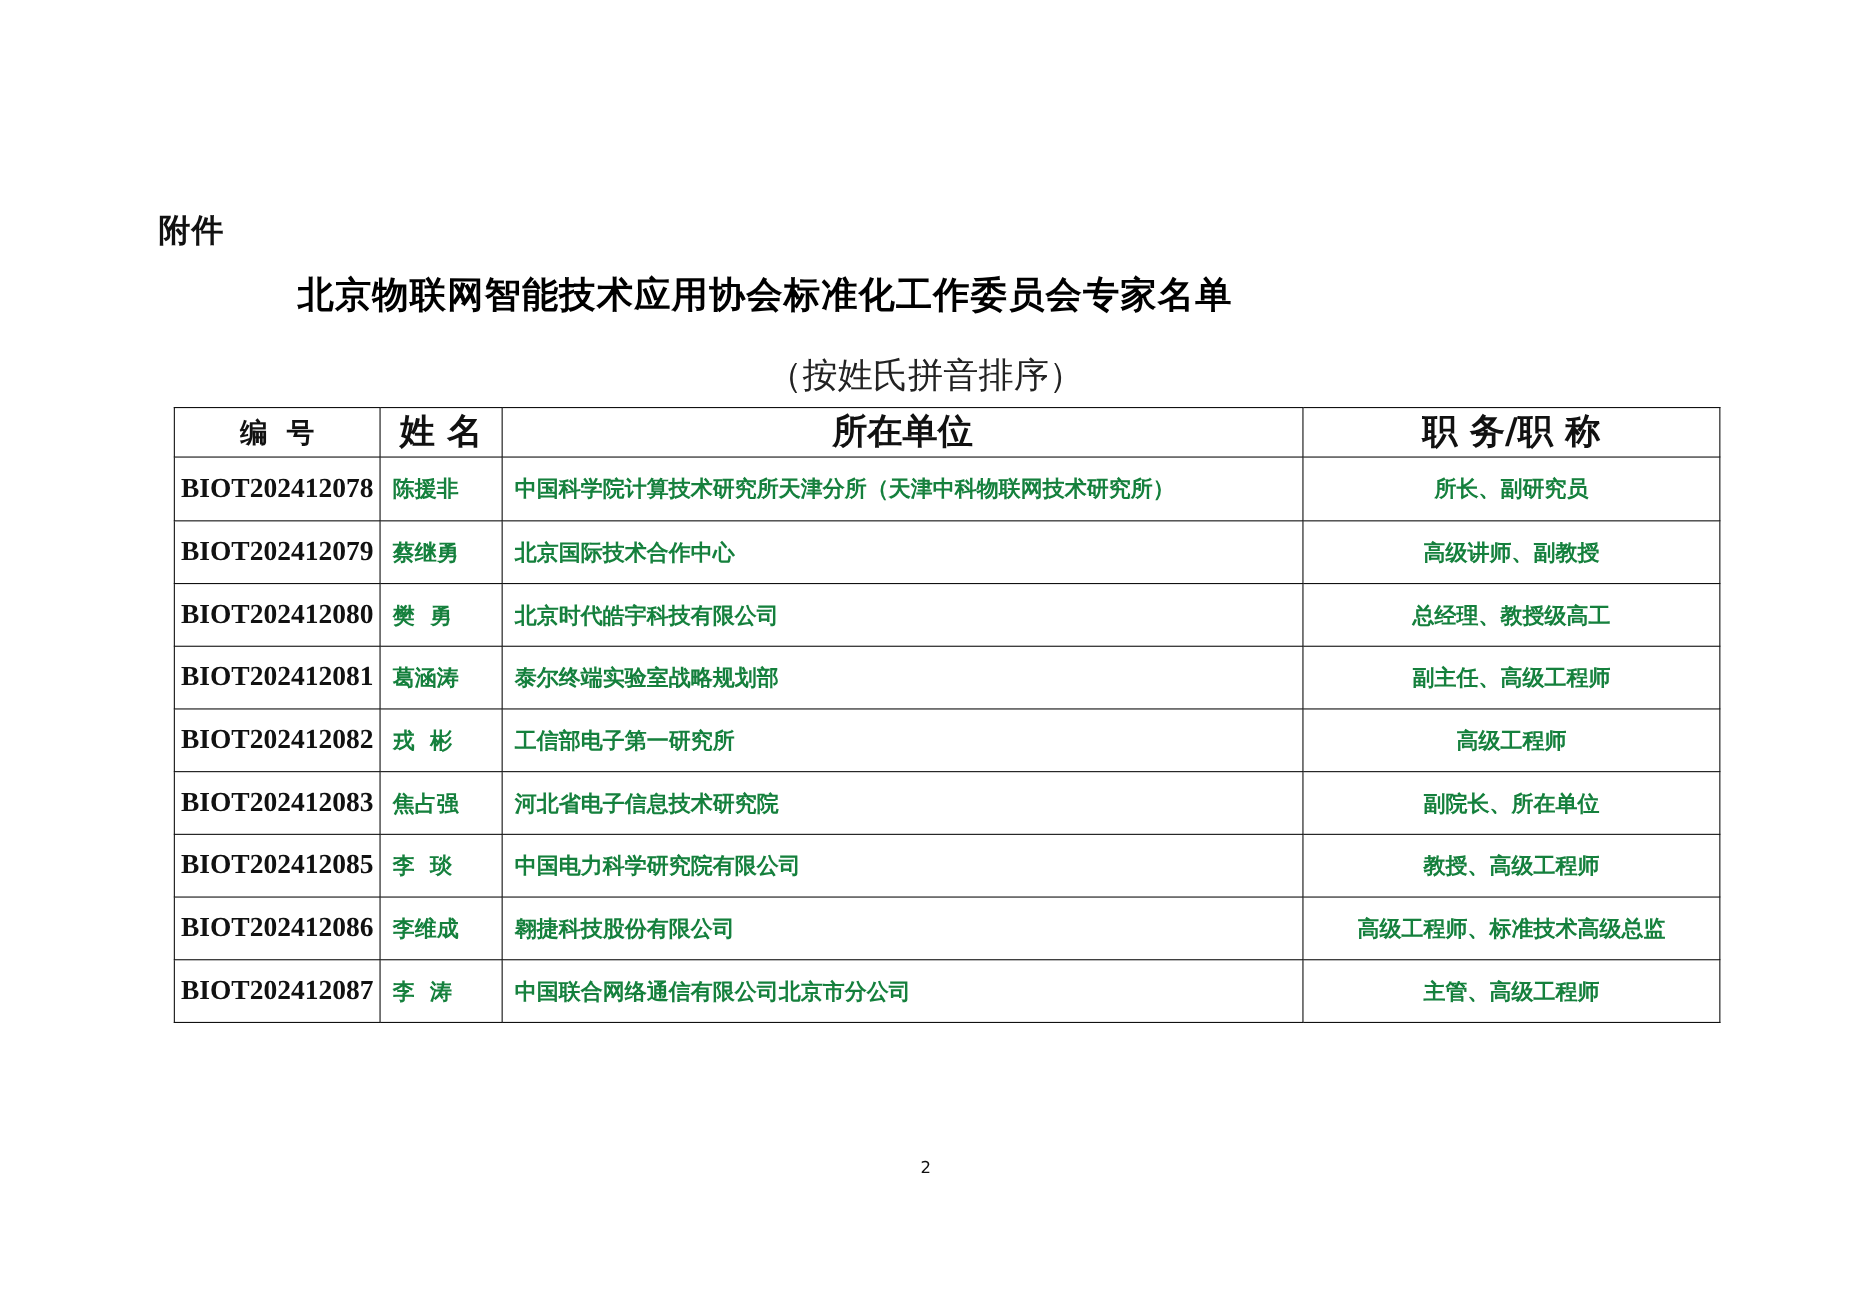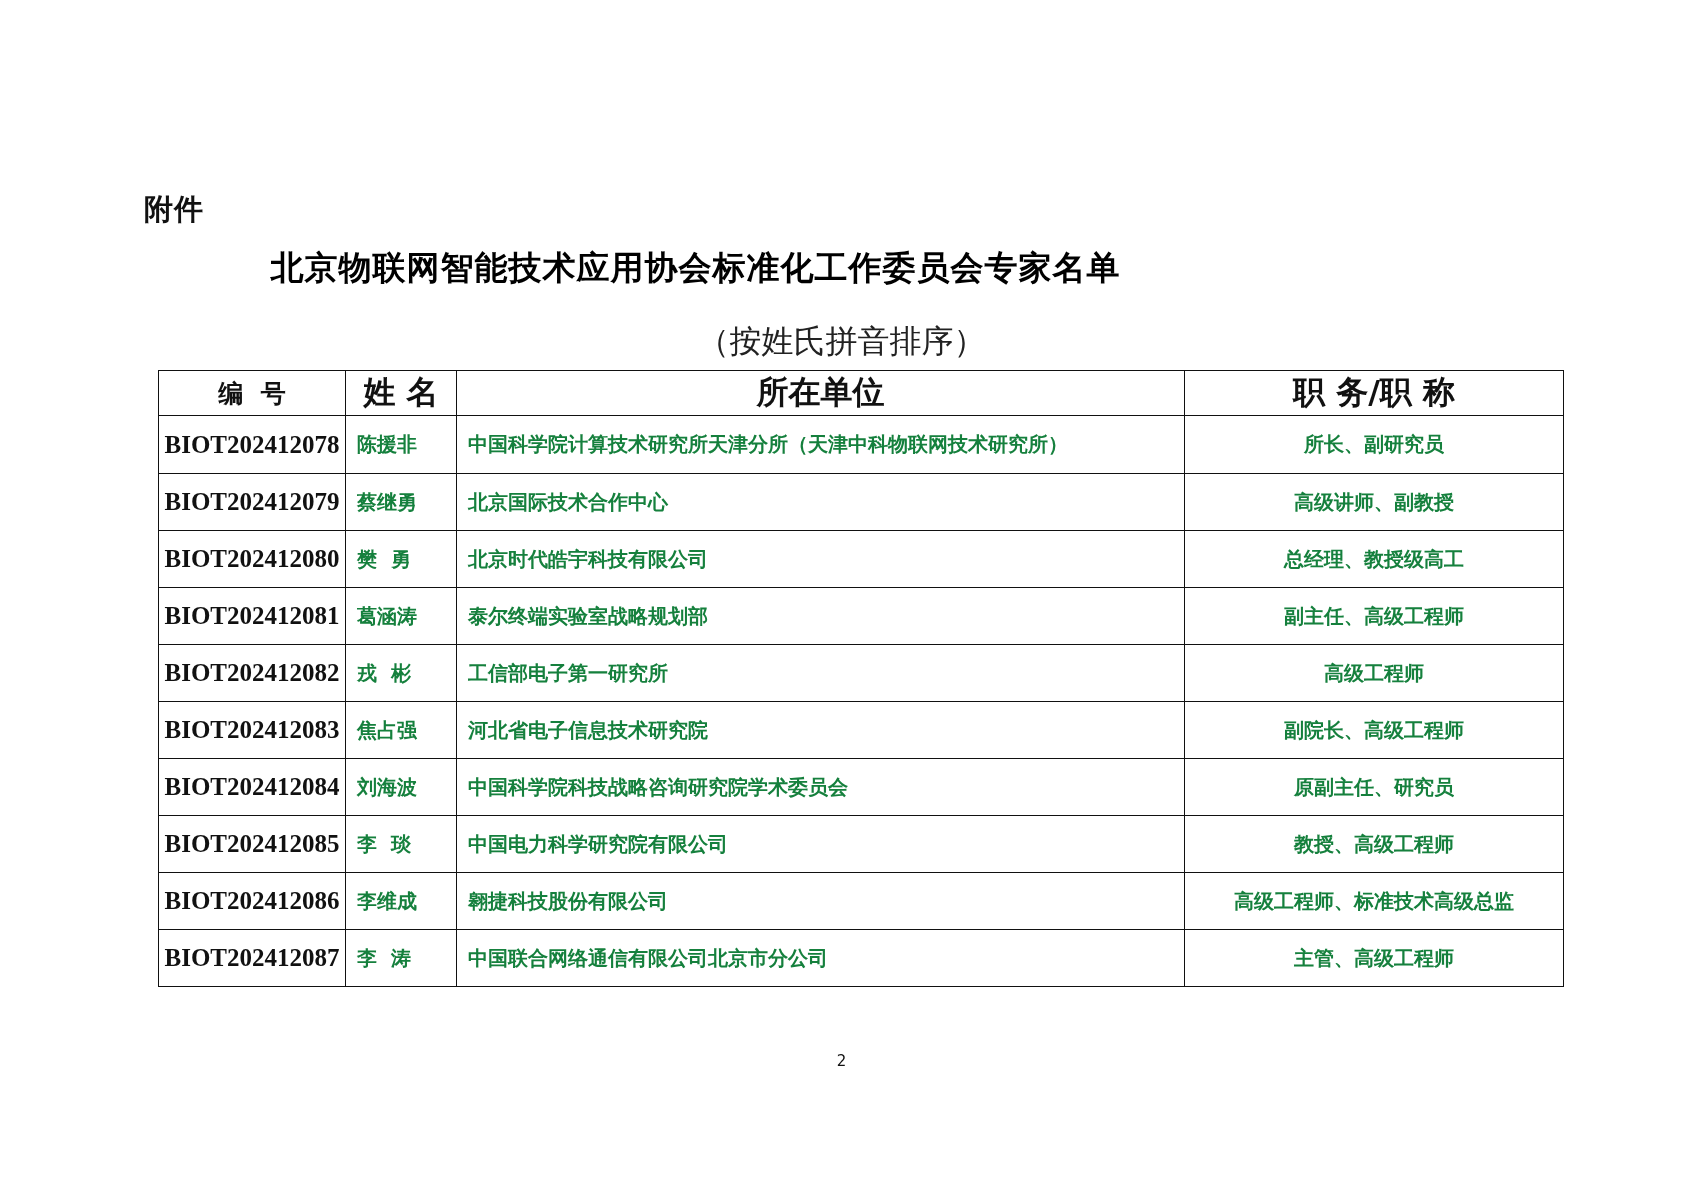--- a/index.html
+++ b/index.html
@@ -69,27 +69,21 @@
     <tr>
       <td class="c-id">BIOT202412082</td>
       <td class="c-name" style="white-space:pre">戎  彬</td>
       <td class="c-org">工信部电子第一研究所</td>
       <td class="c-title">高级工程师</td>
     </tr>
     <tr>
       <td class="c-id">BIOT202412083</td>
       <td class="c-name" style="white-space:pre">焦占强</td>
       <td class="c-org">河北省电子信息技术研究院</td>
-      <td class="c-title">副院长、高级工程师</td>
-    </tr>
-    <tr>
-      <td class="c-id">BIOT202412084</td>
-      <td class="c-name" style="white-space:pre">刘海波</td>
-      <td class="c-org">中国科学院科技战略咨询研究院学术委员会</td>
-      <td class="c-title">原副主任、研究员</td>
+      <td class="c-title">副院长、所在单位</td>
     </tr>
     <tr>
       <td class="c-id">BIOT202412085</td>
       <td class="c-name" style="white-space:pre">李  琰</td>
       <td class="c-org">中国电力科学研究院有限公司</td>
       <td class="c-title">教授、高级工程师</td>
     </tr>
     <tr>
       <td class="c-id">BIOT202412086</td>
       <td class="c-name" style="white-space:pre">李维成</td>

